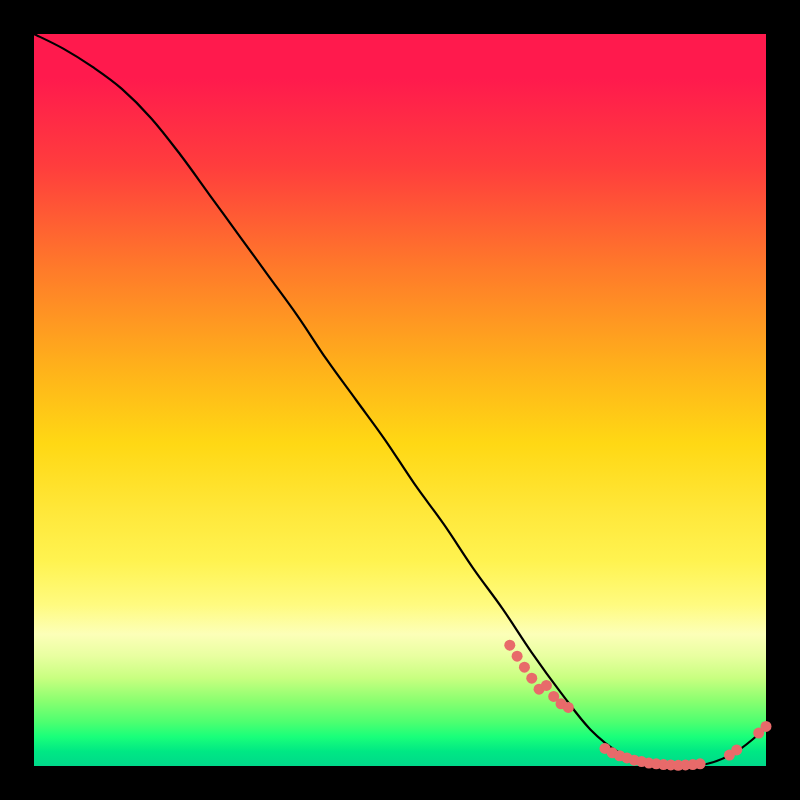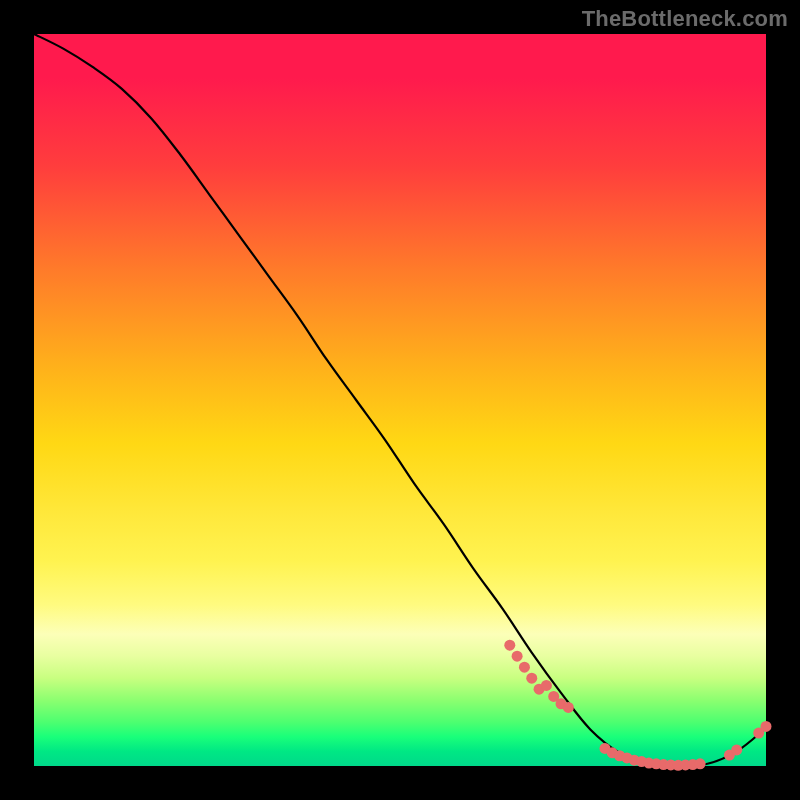--- a/index.html
+++ b/index.html
@@ -93,14 +93,13 @@
         <circle cx="644.16" cy="731.27" r="5.5" fill="#e86a6a" stroke="#c84a4a" stroke-width="0"></circle>
         <circle cx="651.48" cy="730.90" r="5.5" fill="#e86a6a" stroke="#c84a4a" stroke-width="0"></circle>
         <circle cx="658.80" cy="730.54" r="5.5" fill="#e86a6a" stroke="#c84a4a" stroke-width="0"></circle>
         <circle cx="666.12" cy="729.80" r="5.5" fill="#e86a6a" stroke="#c84a4a" stroke-width="0"></circle>
         <circle cx="695.40" cy="721.02" r="5.5" fill="#e86a6a" stroke="#c84a4a" stroke-width="0"></circle>
         <circle cx="702.72" cy="715.90" r="5.5" fill="#e86a6a" stroke="#c84a4a" stroke-width="0"></circle>
         <circle cx="724.68" cy="699.06" r="5.5" fill="#e86a6a" stroke="#c84a4a" stroke-width="0"></circle>
         <circle cx="732.00" cy="692.47" r="5.5" fill="#e86a6a" stroke="#c84a4a" stroke-width="0"></circle>
       </g>
   </svg>
-  <div class="watermark">TheBottleneck.com</div>
 </div>
 
 </body></html>

